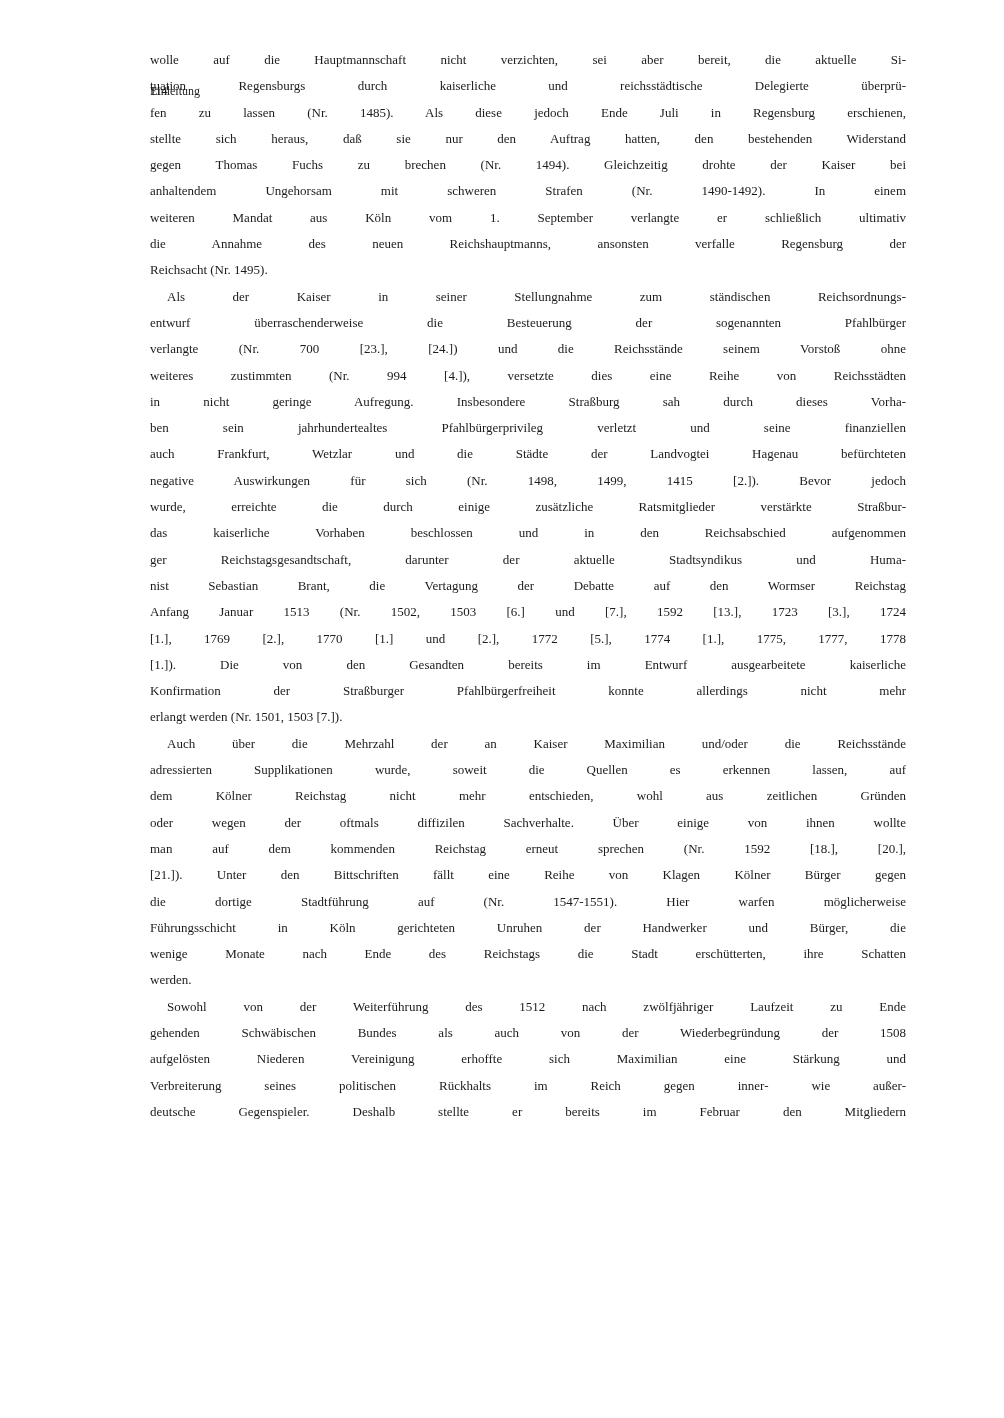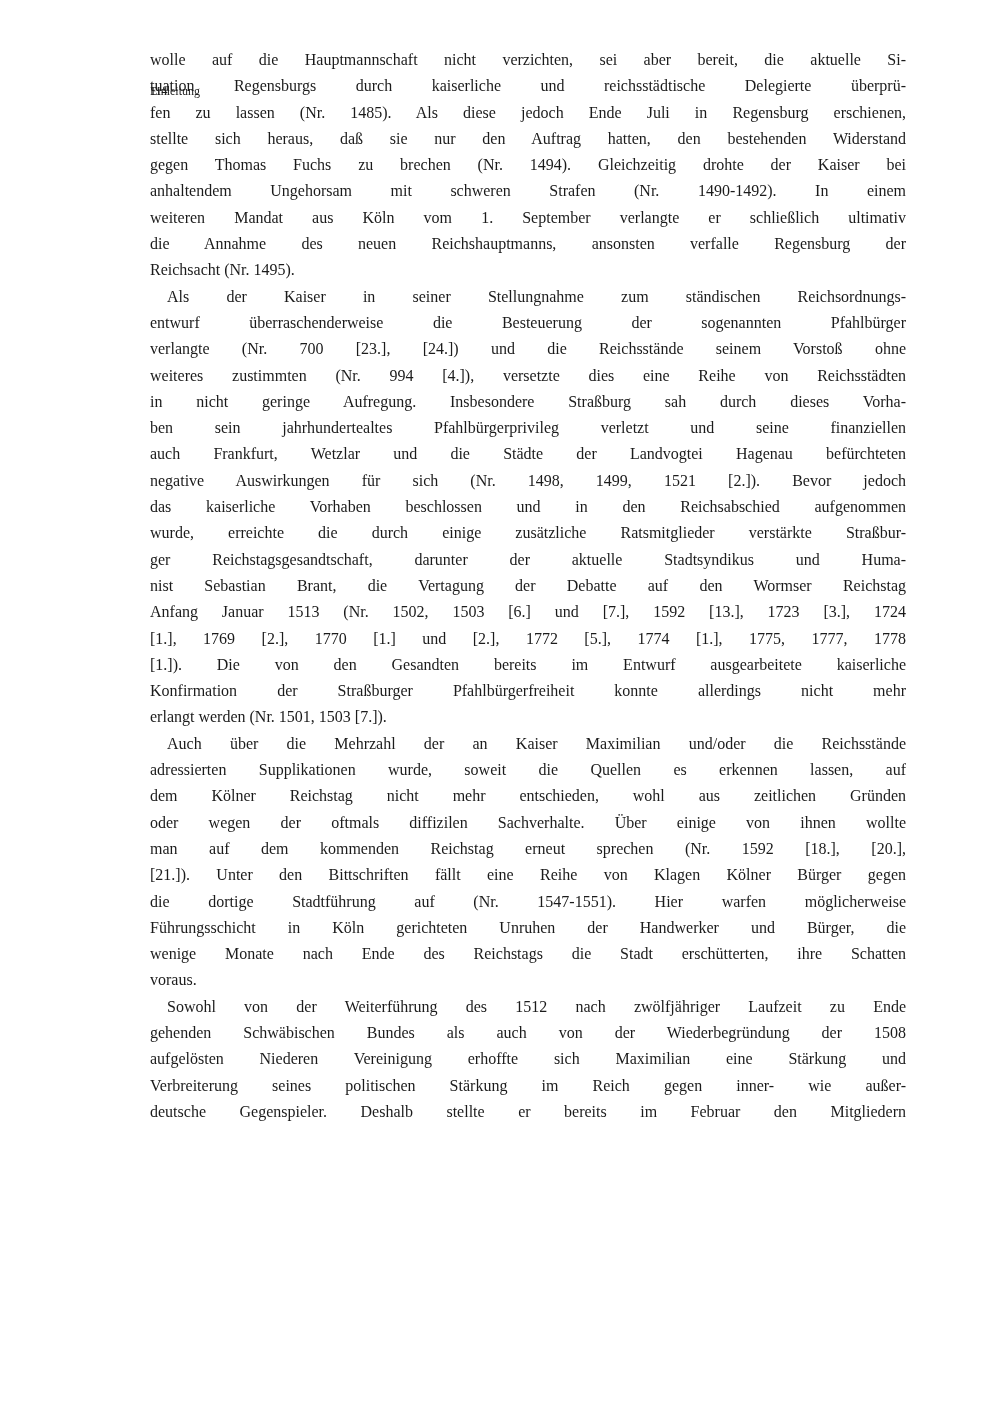--- a/index.html
+++ b/index.html
@@ -34,21 +34,21 @@
   }
   .running-title {
     position: absolute;
     left: 0;
     top: 78px;
     width: 100%;
     text-align: left;
   }
   .text-block {
     margin-top: 21px;
-    font-size: 16px;
+    font-size: 13px;
     line-height: 26.3px;
   }
   .line {
     text-align: justify;
     text-align-last: justify;
     white-space: normal;
     overflow: hidden;
   }
   .line.para-end {
     text-align-last: left;
@@ -78,44 +78,44 @@
         <div class="line para-end">Reichsacht (Nr. 1495).</div>
       </div>
       <div class="paragraph">
         <div class="line indent">Als der Kaiser in seiner Stellungnahme zum ständischen Reichsordnungs-</div>
         <div class="line">entwurf überraschenderweise die Besteuerung der sogenannten Pfahlbürger</div>
         <div class="line">verlangte (Nr. 700 [23.], [24.]) und die Reichsstände seinem Vorstoß ohne</div>
         <div class="line">weiteres zustimmten (Nr. 994 [4.]), versetzte dies eine Reihe von Reichsstädten</div>
         <div class="line">in nicht geringe Aufregung. Insbesondere Straßburg sah durch dieses Vorha-</div>
         <div class="line">ben sein jahrhundertealtes Pfahlbürgerprivileg verletzt und seine finanziellen</div>
         <div class="line">auch Frankfurt, Wetzlar und die Städte der Landvogtei Hagenau befürchteten</div>
-        <div class="line">negative Auswirkungen für sich (Nr. 1498, 1499, 1521 [2.]). Bevor jedoch</div>
+        <div class="line">negative Auswirkungen für sich (Nr. 1498, 1499, 1415 [2.]). Bevor jedoch</div>
+        <div class="line">wurde, erreichte die durch einige zusätzliche Ratsmitglieder verstärkte Straßbur-</div>
         <div class="line">das kaiserliche Vorhaben beschlossen und in den Reichsabschied aufgenommen</div>
-        <div class="line">wurde, erreichte die durch einige zusätzliche Ratsmitglieder verstärkte Straßbur-</div>
         <div class="line">ger Reichstagsgesandtschaft, darunter der aktuelle Stadtsyndikus und Huma-</div>
         <div class="line">nist Sebastian Brant, die Vertagung der Debatte auf den Wormser Reichstag</div>
         <div class="line">Anfang Januar 1513 (Nr. 1502, 1503 [6.] und [7.], 1592 [13.], 1723 [3.], 1724</div>
         <div class="line">[1.], 1769 [2.], 1770 [1.] und [2.], 1772 [5.], 1774 [1.], 1775, 1777, 1778</div>
         <div class="line">[1.]). Die von den Gesandten bereits im Entwurf ausgearbeitete kaiserliche</div>
         <div class="line">Konfirmation der Straßburger Pfahlbürgerfreiheit konnte allerdings nicht mehr</div>
         <div class="line para-end">erlangt werden (Nr. 1501, 1503 [7.]).</div>
       </div>
       <div class="paragraph">
         <div class="line indent">Auch über die Mehrzahl der an Kaiser Maximilian und/oder die Reichsstände</div>
         <div class="line">adressierten Supplikationen wurde, soweit die Quellen es erkennen lassen, auf</div>
         <div class="line">dem Kölner Reichstag nicht mehr entschieden, wohl aus zeitlichen Gründen</div>
         <div class="line">oder wegen der oftmals diffizilen Sachverhalte. Über einige von ihnen wollte</div>
         <div class="line">man auf dem kommenden Reichstag erneut sprechen (Nr. 1592 [18.], [20.],</div>
         <div class="line">[21.]). Unter den Bittschriften fällt eine Reihe von Klagen Kölner Bürger gegen</div>
         <div class="line">die dortige Stadtführung auf (Nr. 1547-1551). Hier warfen möglicherweise</div>
         <div class="line">Führungsschicht in Köln gerichteten Unruhen der Handwerker und Bürger, die</div>
         <div class="line">wenige Monate nach Ende des Reichstags die Stadt erschütterten, ihre Schatten</div>
-        <div class="line para-end">voraus.</div>
+        <div class="line para-end">werden.</div>
       </div>
       <div class="paragraph">
         <div class="line indent">Sowohl von der Weiterführung des 1512 nach zwölfjähriger Laufzeit zu Ende</div>
         <div class="line">gehenden Schwäbischen Bundes als auch von der Wiederbegründung der 1508</div>
         <div class="line">aufgelösten Niederen Vereinigung erhoffte sich Maximilian eine Stärkung und</div>
-        <div class="line">Verbreiterung seines politischen Stärkung im Reich gegen inner- wie außer-</div>
+        <div class="line">Verbreiterung seines politischen Rückhalts im Reich gegen inner- wie außer-</div>
         <div class="line">deutsche Gegenspieler. Deshalb stellte er bereits im Februar den Mitgliedern</div>
       </div>
     </div>
 </div>
 
 </body></html>

